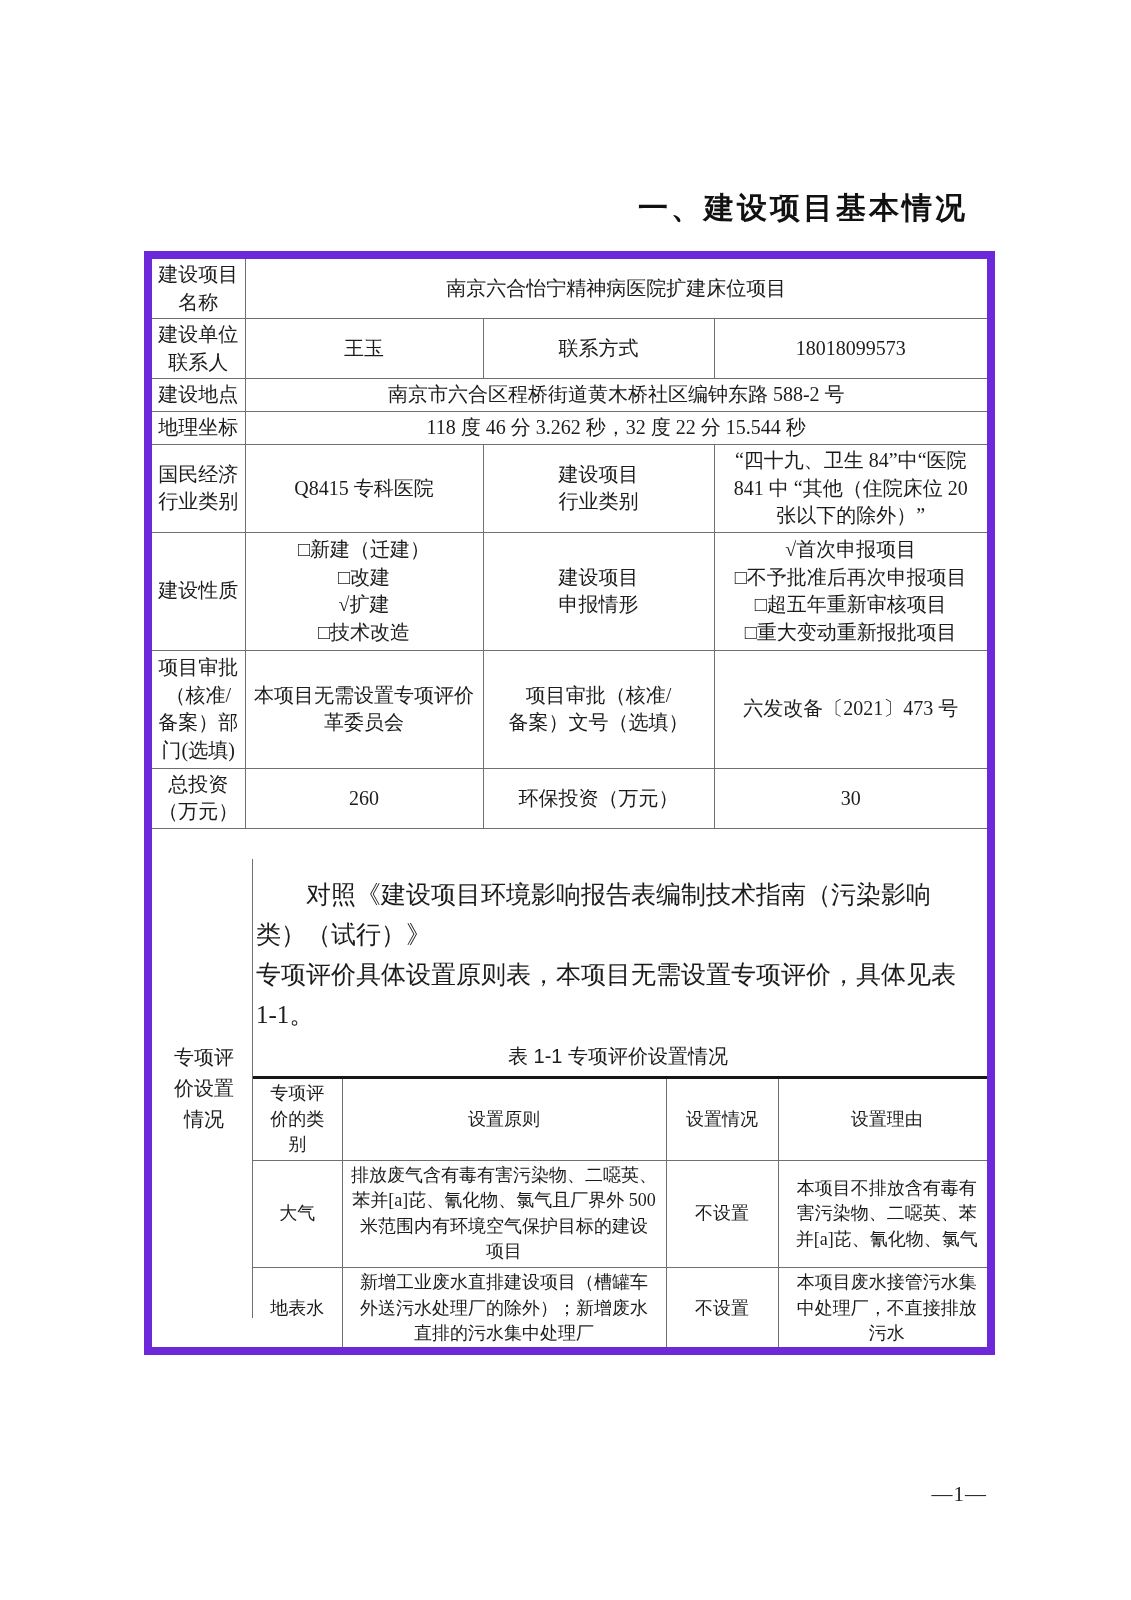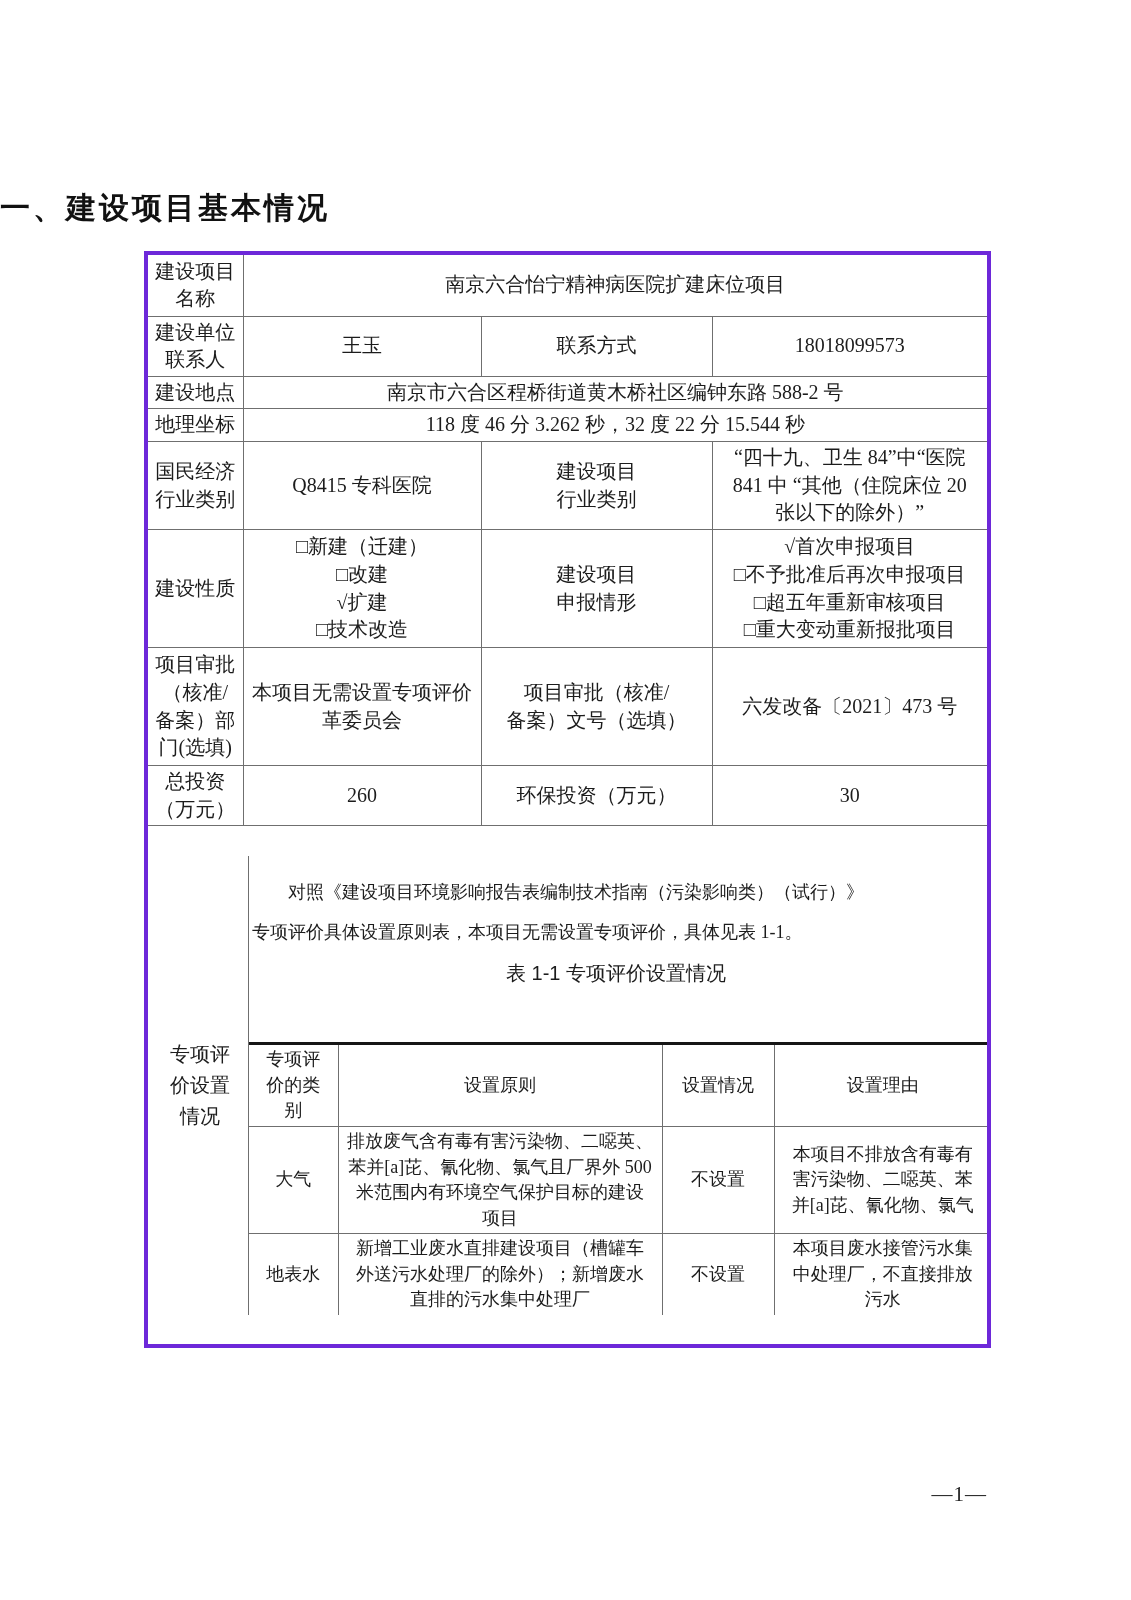--- a/index.html
+++ b/index.html
@@ -6,31 +6,31 @@
   html,body { background:#ffffff; }
   body {
     width:1131px; height:1600px; position:relative;
     font-family:"Liberation Serif","DejaVu Serif",serif;
     color:#1c1c1c;
   }
   .page { position:absolute; inset:0; background:#fff; }
 
   .doc-title {
     position:absolute; top:188px; left:0; width:968px;
-    text-align:left;
+    text-align:right;
     font-family:"Liberation Sans","DejaVu Sans",sans-serif;
     font-weight:bold; font-size:30px; letter-spacing:3px;
     color:#111;
   }
 
   table.main {
     position:absolute; top:251px; left:144px;
     width:843px; table-layout:fixed;
     border-collapse:collapse;
-    border:4px solid #6d28d9;
+    border:8px solid #6d28d9;
     font-size:20px;
   }
   table.main td {
     border:1px solid #6f6f6f;
     vertical-align:middle;
     text-align:center;
     white-space:pre-line;
     line-height:1.38;
     padding:2px 4px;
     overflow:hidden;
@@ -43,21 +43,21 @@
   .section-label {
     width:97px; flex:0 0 97px;
     border-right:1px solid #6f6f6f;
     display:flex; align-items:center; justify-content:center;
     text-align:center; white-space:pre-line;
     font-size:20px; line-height:1.55;
   }
   .section-content { flex:1; display:flex; flex-direction:column; min-width:0; }
   .section-paragraph {
     padding:16px 3px 0 3px;
-    font-size:18px; line-height:40px;
+    font-size:25px; line-height:40px;
     text-indent:2em; text-align:left;
     white-space:pre-line;
   }
   .table-caption {
     text-align:center;
     font-family:"Liberation Sans","DejaVu Sans",sans-serif;
     font-weight:normal; font-size:20px;
     margin:8px 0 6px 0;
   }
   table.nested {

